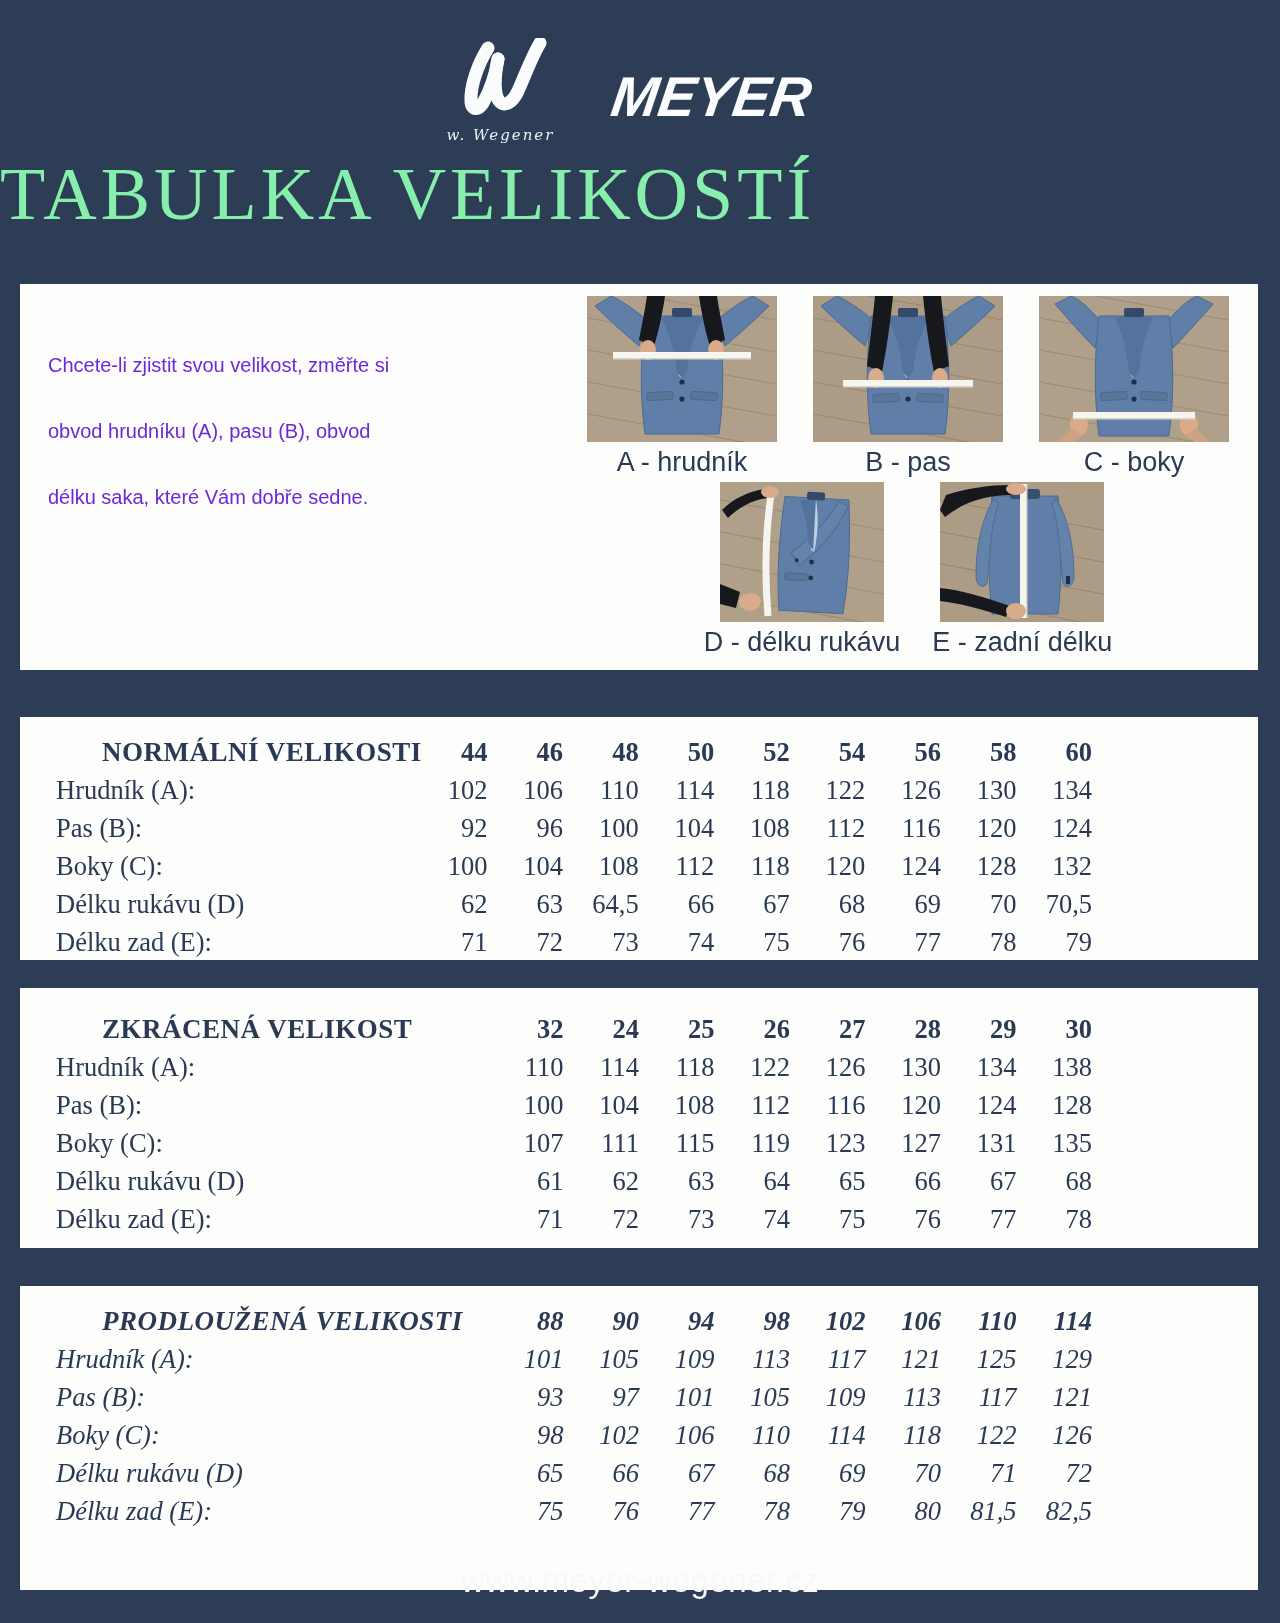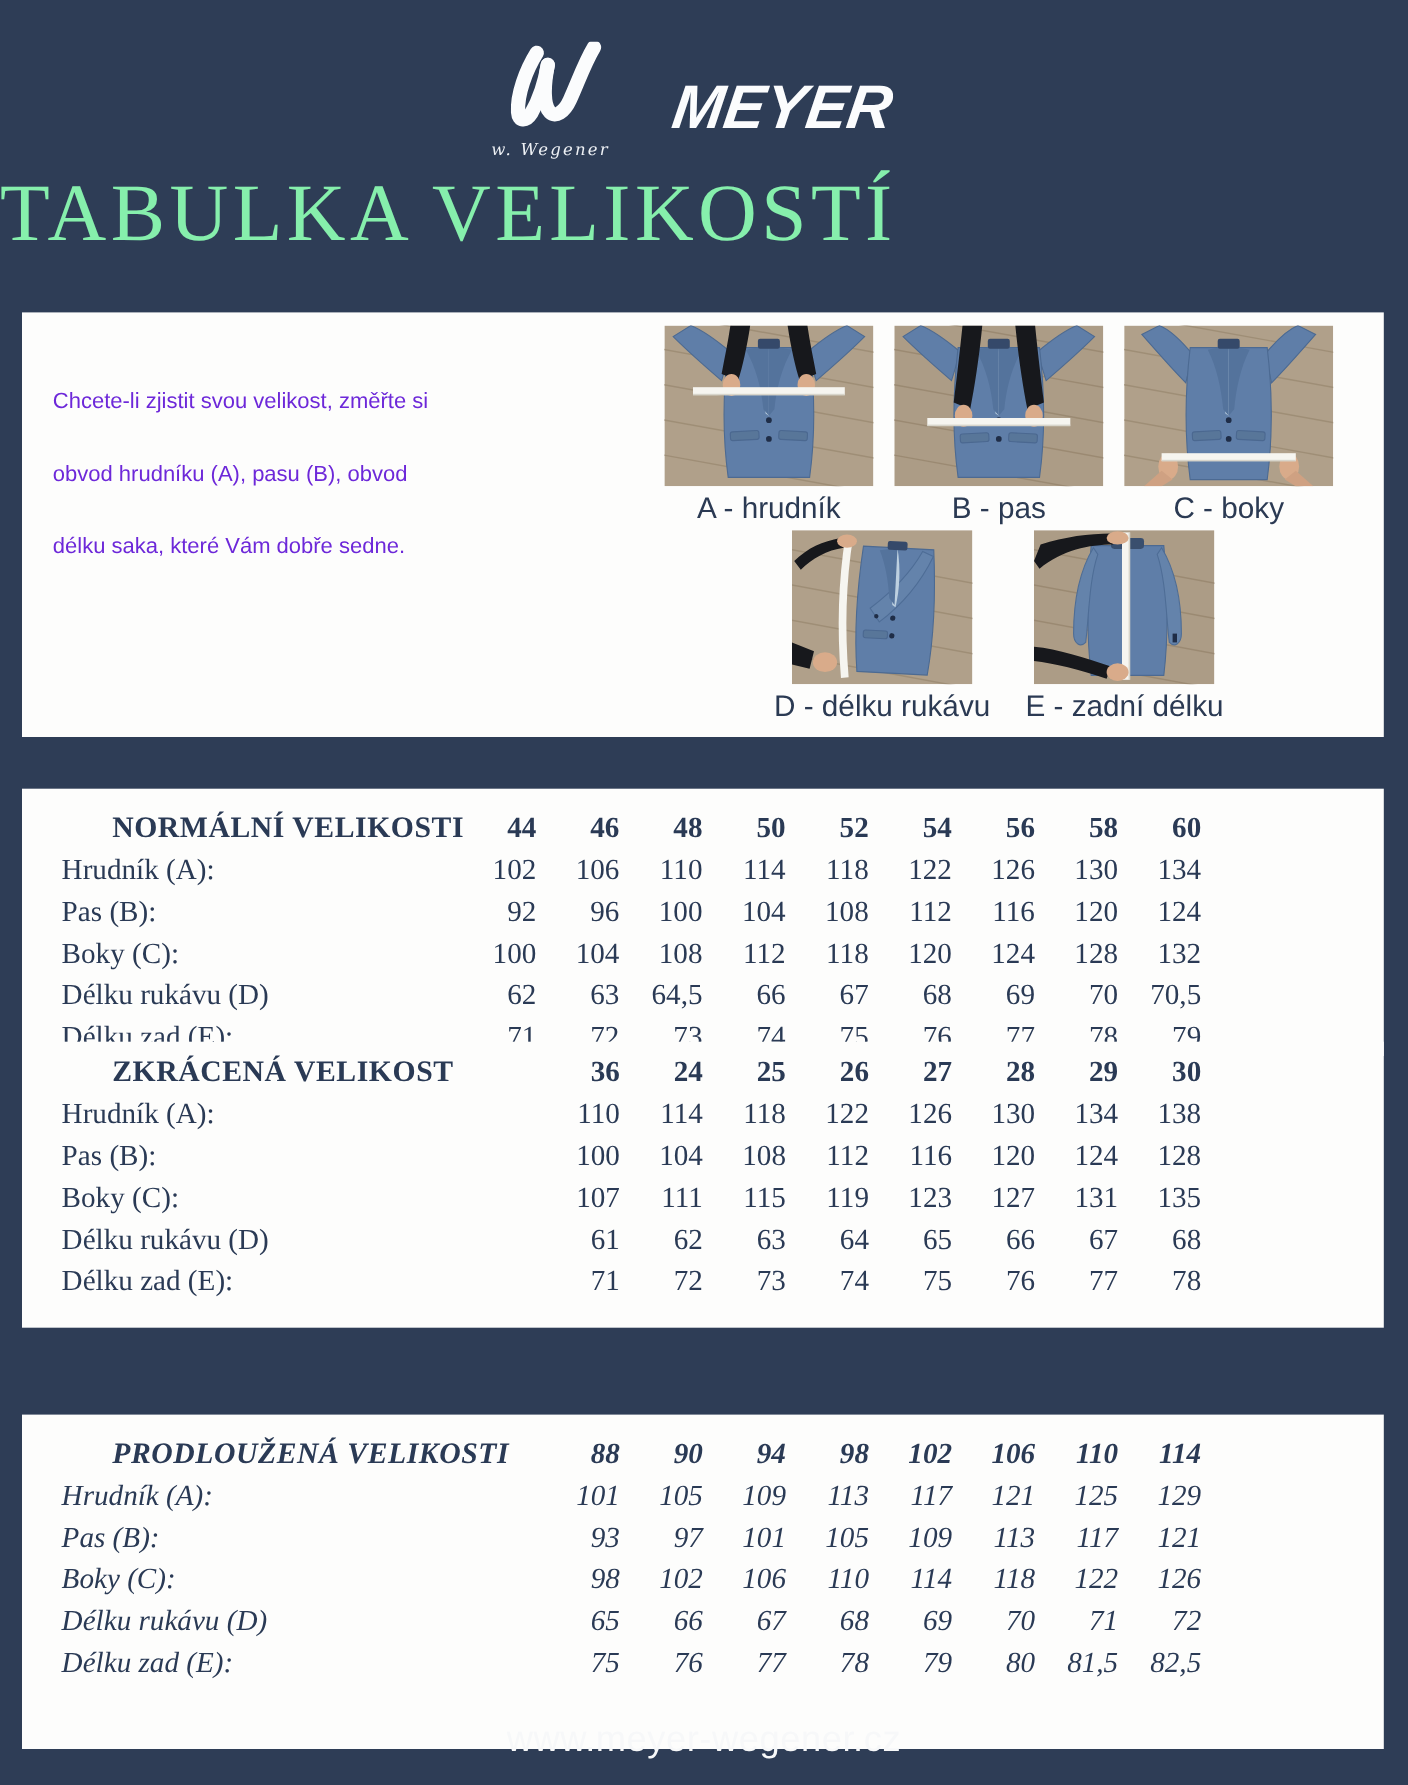--- a/index.html
+++ b/index.html
@@ -17,29 +17,29 @@
          font-family:"Liberation Serif","DejaVu Serif",serif;font-weight:normal;
          font-size:74px;letter-spacing:4px;color:#86efac;}
   
   .panel{position:absolute;left:20px;width:1238px;background:#fdfdfc;}
   .intro-panel{top:284px;height:386px;}
   .intro-text{position:absolute;left:28px;top:48px;width:515px;}
   .intro-line{font-size:20px;line-height:66px;color:#6d28d9;white-space:nowrap;}
   
   .photos{position:absolute;left:552px;top:12px;width:672px;}
   .prow{display:flex;justify-content:center;align-items:flex-start;}
-  .prow1{gap:19px;}
+  .prow1{gap:36px;}
   .prow2{gap:32px;margin-top:4px;}
   figure{margin:0;display:flex;flex-direction:column;align-items:center;}
   figcaption{font-size:27px;color:#2b3a53;margin-top:4px;white-space:nowrap;line-height:32px;}
   .ph svg{display:block;}
   
   .tpanel{box-sizing:border-box;padding:16px 150px 0 36px;}
   .tp1{top:717px;height:243px;}
-  .tp2{top:947px;height:260px;padding-top:8px;}
+  .tp2{top:988px;height:260px;padding-top:22px;}
   .tp3{top:1286px;height:304px;font-style:italic;}
   .tbl{display:grid;font-family:"Liberation Serif","DejaVu Serif",serif;color:#2a3a55;}
   .cell{line-height:38px;font-size:26.5px;}
   .cell.title-cell{font-weight:bold;font-size:27px;letter-spacing:.5px;white-space:nowrap;margin-left:46px;}
   .cell.num{text-align:right;padding-right:16px;font-size:26.5px;}
   .cell.head{font-weight:bold;}
   
   .footer-url{position:absolute;top:1562px;left:0;width:100%;text-align:center;
               color:#f7f8f9;font-size:33px;letter-spacing:.5px;}
   
@@ -296,21 +296,21 @@
         <div class="cell num">75</div>
         <div class="cell num">76</div>
         <div class="cell num">77</div>
         <div class="cell num">78</div>
         <div class="cell num">79</div>
       </div>
   </section>
   <section class="panel tpanel tp2" style="--labelw:448px;">
     <div class="tbl" style="grid-template-columns: var(--labelw) repeat(8, 1fr);">
         <div class="cell title-cell">ZKRÁCENÁ VELIKOST</div>
-        <div class="cell num head">36</div>
+        <div class="cell num head">32</div>
         <div class="cell num head">24</div>
         <div class="cell num head">25</div>
         <div class="cell num head">26</div>
         <div class="cell num head">27</div>
         <div class="cell num head">28</div>
         <div class="cell num head">29</div>
         <div class="cell num head">30</div>
         <div class="cell label">Hrudník  (A):</div>
         <div class="cell num">110</div>
         <div class="cell num">114</div>

